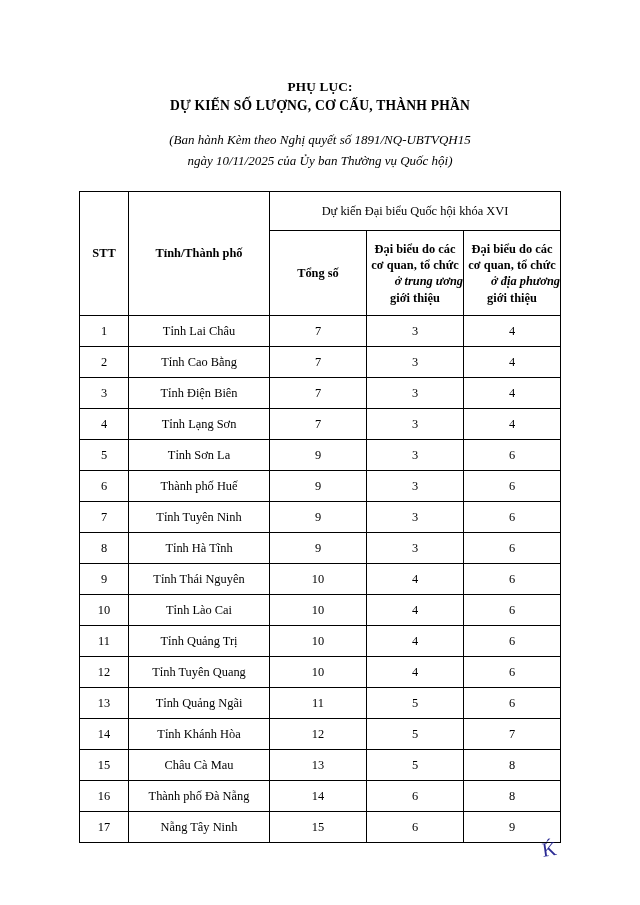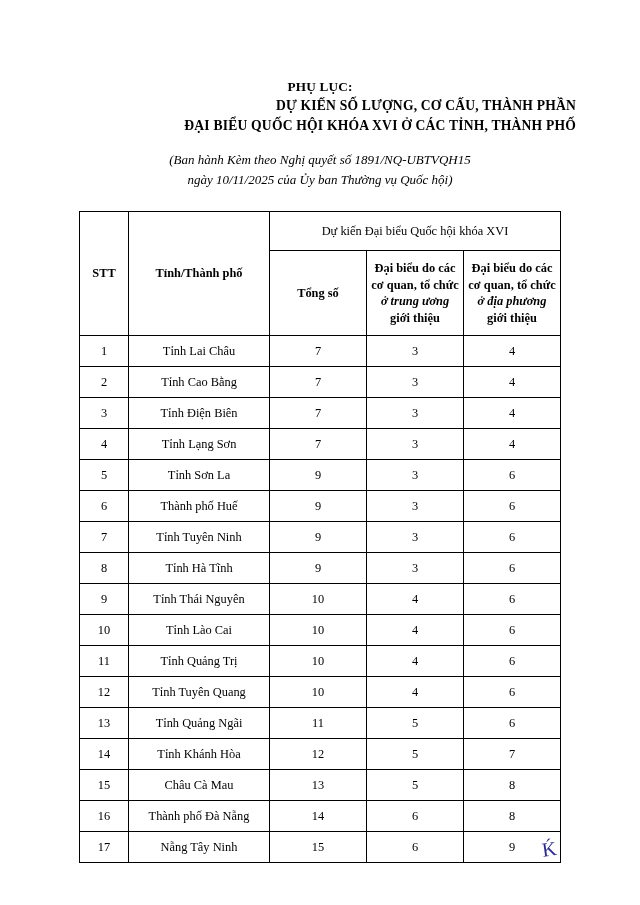--- a/index.html
+++ b/index.html
@@ -25,21 +25,20 @@
     text-align: center;
     line-height: 1.45;
   }
   .title-line {
     font-weight: bold;
     font-size: 13.2px;
     letter-spacing: 0.2px;
   }
   .title-line.main {
     font-size: 13.6px;
-    text-align: right;
   }
   .subtitle {
     margin-top: 14px;
     font-style: italic;
     font-size: 13px;
     line-height: 1.6;
   }
   table.data {
     margin: 20px auto 0 auto;
     border-collapse: collapse;
@@ -76,20 +75,21 @@
   }
   .head-sub {
     font-weight: bold;
     font-size: 11.2px;
     line-height: 1.32;
     height: 84px;
     padding: 3px 4px;
   }
   .head-sub .it {
     font-style: italic;
+    text-align: right;
   }
   tbody td {
     height: 30px;
   }
   td.prov {
     text-align: left;
     padding-left: 14px;
   }
   .signature {
     position: absolute;
@@ -104,21 +104,20 @@
   }
 </style>
 </head>
 <body>
 
 <div class="page">
 
   <div class="doc-header">
     <div class="title-line">PHỤ LỤC:</div>
     <div class="title-line main">DỰ KIẾN SỐ LƯỢNG, CƠ CẤU, THÀNH PHẦN</div>
-    <div class="title-line main">ĐẠI BIỂU QUỐC HỘI KHÓA XVI Ở CÁC TỈNH, THÀNH PHỐ</div>
     <div class="subtitle">
       <div>(Ban hành Kèm theo Nghị quyết số 1891/NQ-UBTVQH15</div>
       <div>ngày 10/11/2025 của Ủy ban Thường vụ Quốc hội)</div>
     </div>
   </div>
 
   <table class="data">
     <thead>
       <tr>
         <th class="head-stt" rowspan="2">STT</th>

